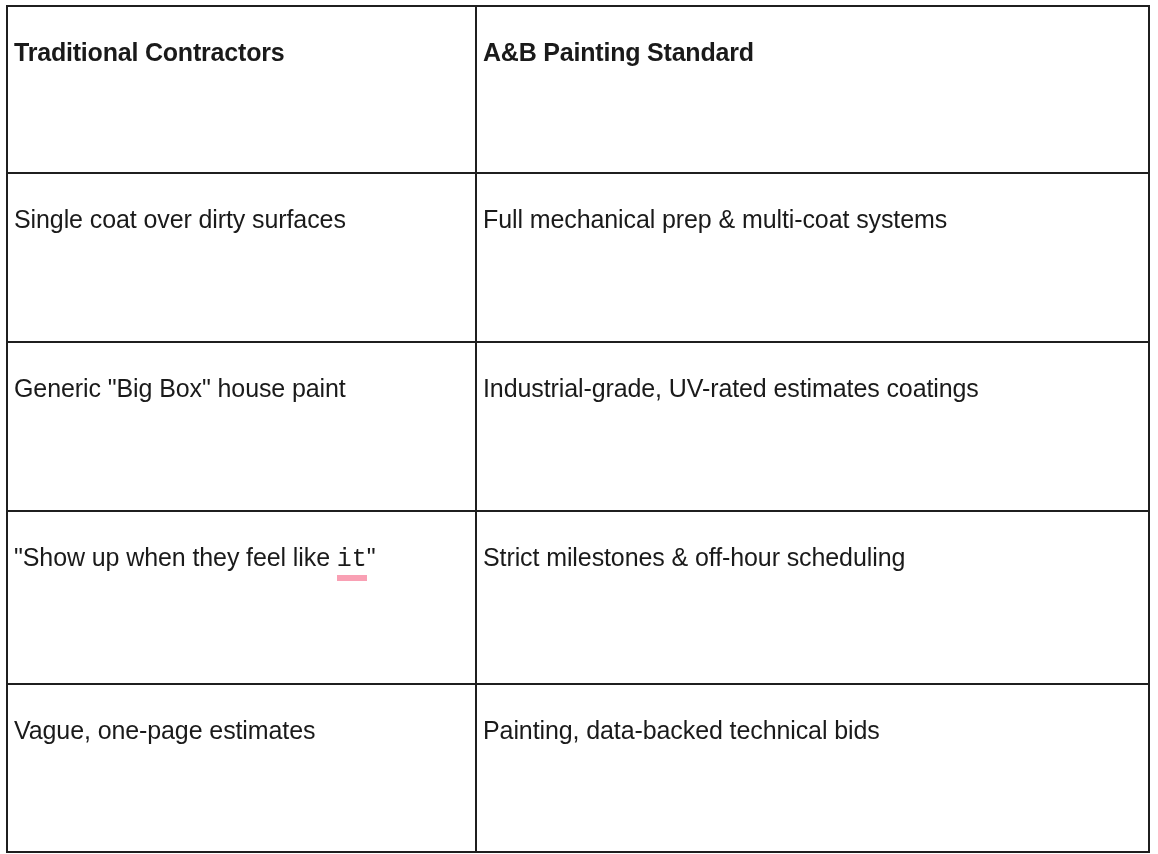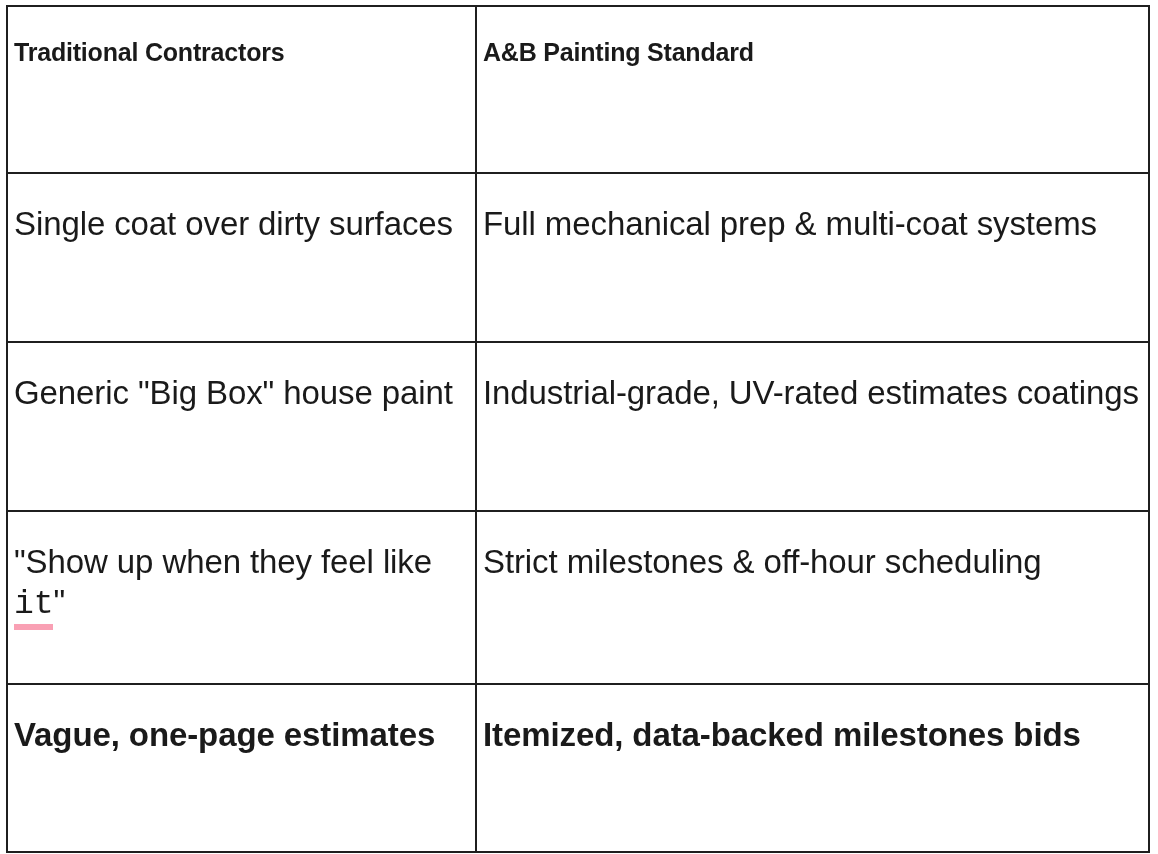--- a/index.html
+++ b/index.html
@@ -49,33 +49,32 @@
   .comparison-table thead th {
     height: 135px;
     font-size: 25px;
     font-weight: bold;
     line-height: 1.2;
     letter-spacing: -0.2px;
   }
 
   .comparison-table tbody td {
     height: 137px;
-    font-size: 33px;
+    font-size: 25px;
     font-weight: normal;
     line-height: 1.2;
     letter-spacing: -0.1px;
   }
 
   .comparison-table tbody tr.row-showup td {
     height: 141px;
   }
 
   .comparison-table tbody tr.row-vague td {
     height: 136px;
-    font-weight: bold;
   }
 
   .cell-text {
     display: inline;
     white-space: pre-wrap;
   }
 
   
   .spell-marked {
     position: relative;
@@ -141,20 +140,20 @@
         <td>
           <span class="cell-text">Strict milestones &amp; off-hour scheduling</span>
         </td>
       </tr>
 
       <tr class="row-vague">
         <td>
           <span class="cell-text">Vague, one-page estimates</span>
         </td>
         <td>
-          <span class="cell-text">Itemized, data-backed milestones bids</span>
+          <span class="cell-text">Painting, data-backed technical bids</span>
         </td>
       </tr>
 
     </tbody>
   </table>
 
 </div>
 
 </body></html>

